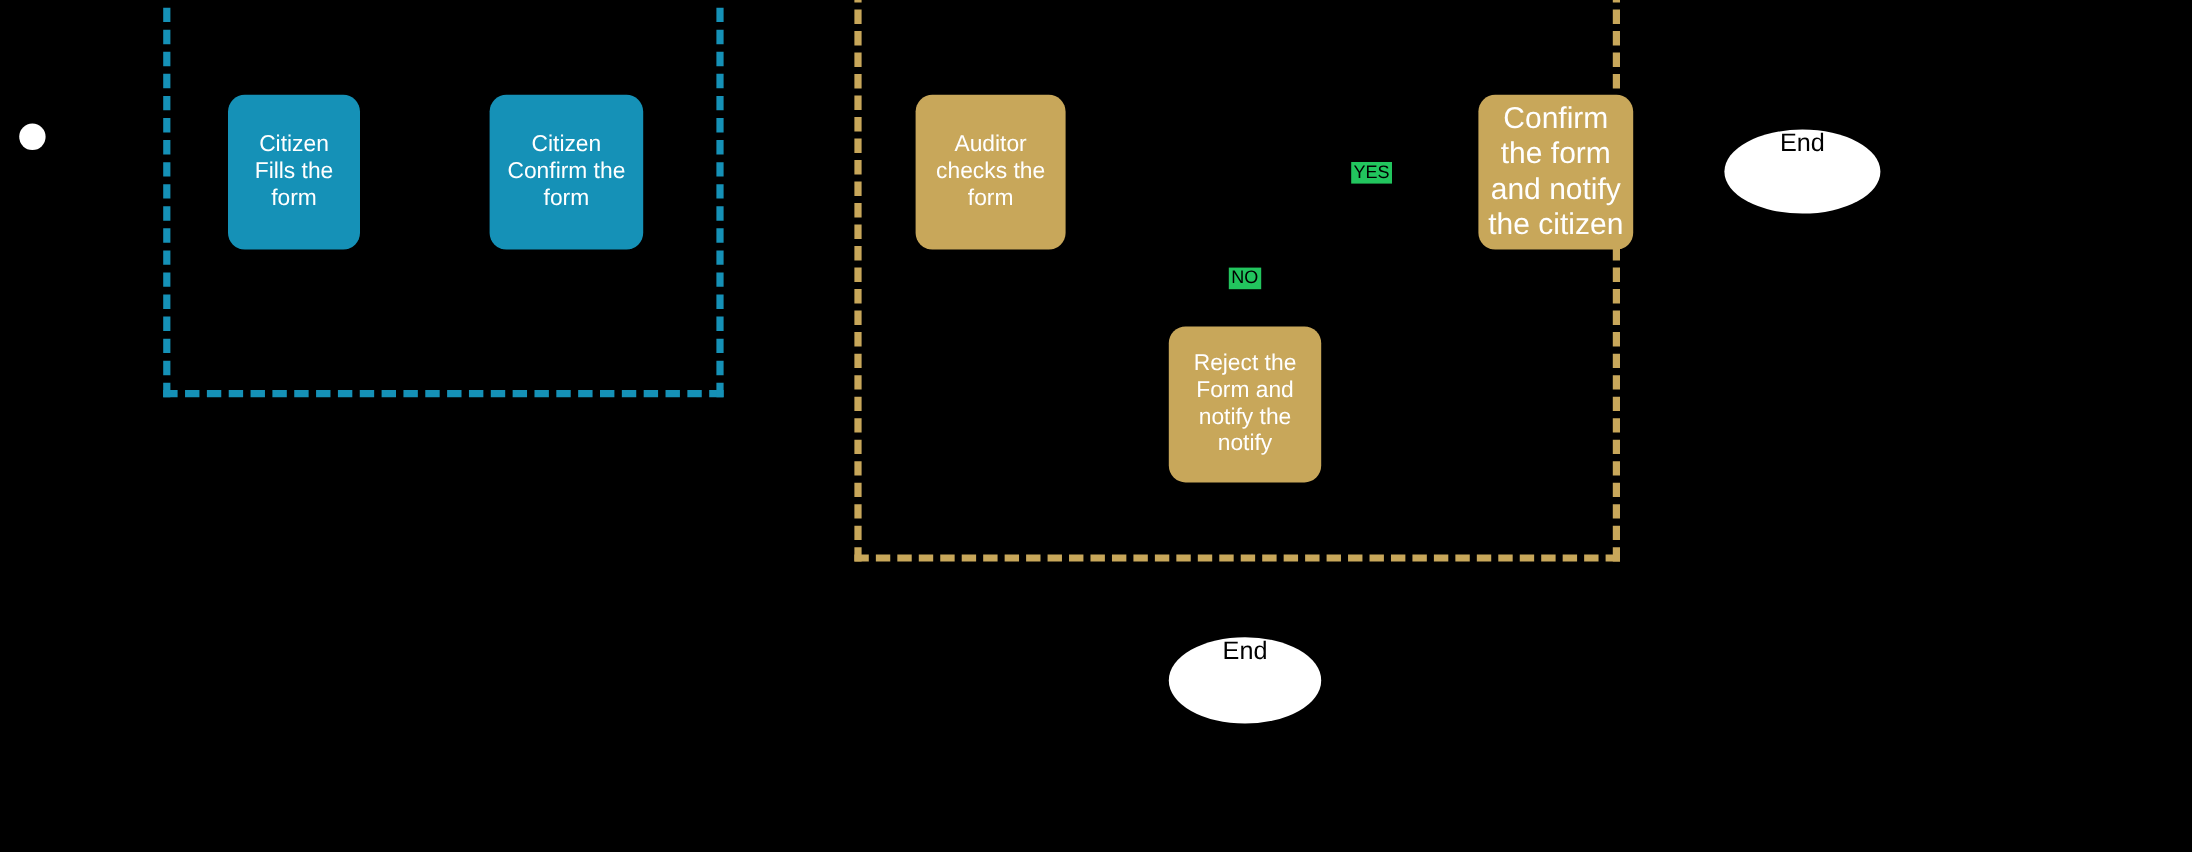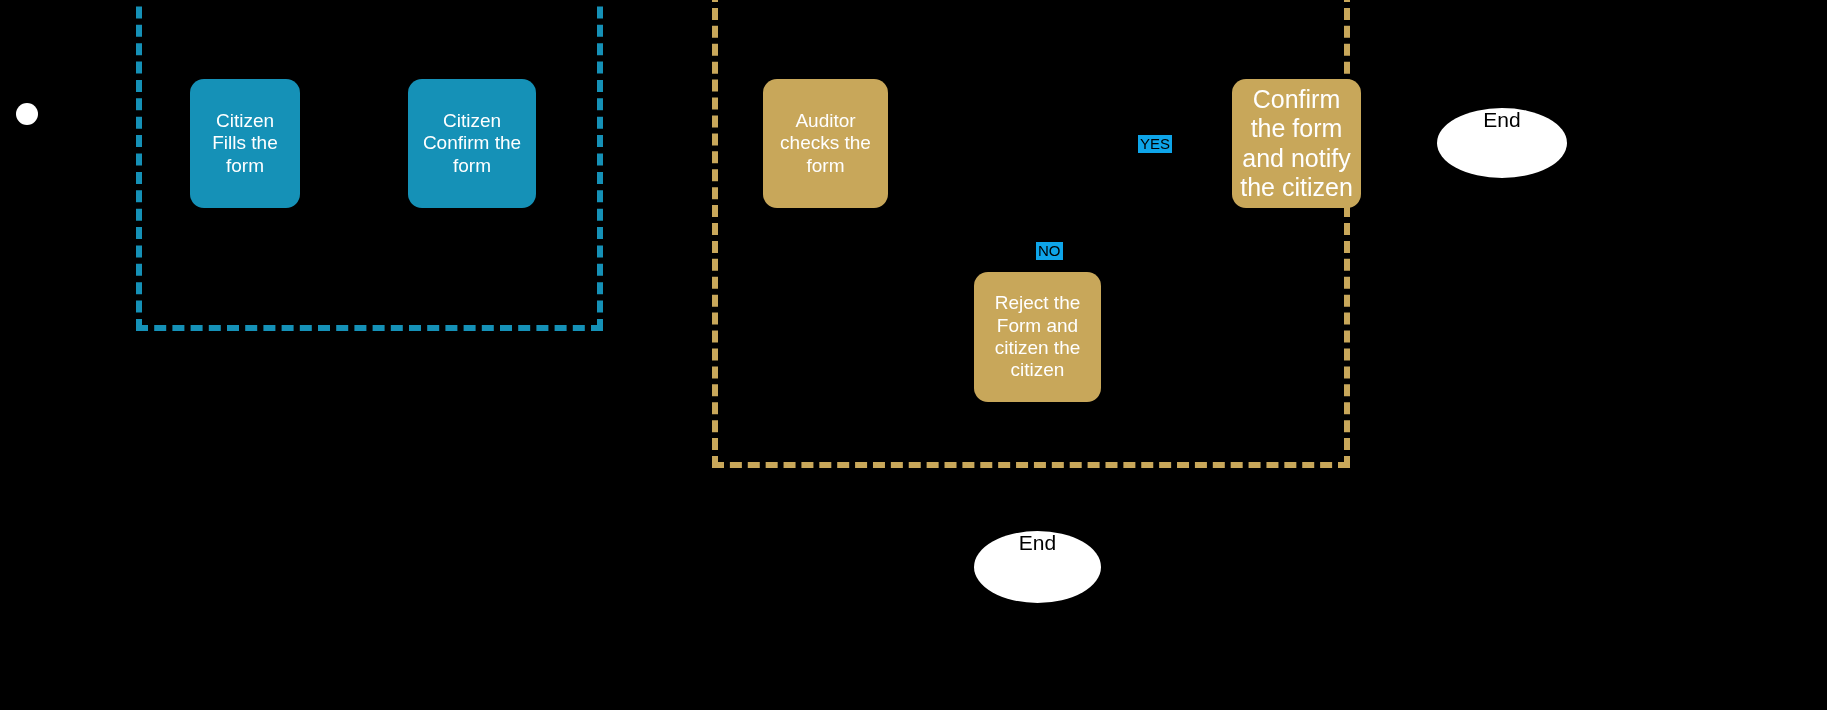--- a/index.html
+++ b/index.html
@@ -110,30 +110,29 @@
     justify-content: center;
     text-align: center;
     color: #FFFFFF;
     font-size: 13px;
     line-height: 1.15;
   }
 
   
   .edge-label {
     position: absolute;
-    background: #0ea5e9;
+    background: #22c55e;
     color: #000000;
     font-size: 15px;
     line-height: 1.05;
     padding: 1px 2px;
     white-space: nowrap;
-    margin-left: 12px;
   }
   .label-yes { left: 1126px; top: 135px; }
-  .label-no  { left: 1024px; top: 242px; }
+  .label-no  { left: 1024px; top: 223px; }
 
   
   .end-node {
     position: absolute;
     background: #FFFFFF;
     color: #000000;
     border-radius: 50%;
     display: flex;
     align-items: flex-start;
     justify-content: center;
@@ -167,21 +166,21 @@
 
 
   <div class="edge-label label-yes">YES</div>
   <div class="edge-label label-no">NO</div>
 
   <div class="task task-auditor task-confirm">
     <span>Confirm the form and notify the citizen</span>
   </div>
 
   <div class="task task-auditor task-reject">
-    <span>Reject the Form and citizen the citizen</span>
+    <span>Reject the Form and notify the notify</span>
   </div>
 
   <div class="end-node end-right">
     <span>End</span>
   </div>
 
   <div class="end-node end-bottom">
     <span>End</span>
   </div>
 

